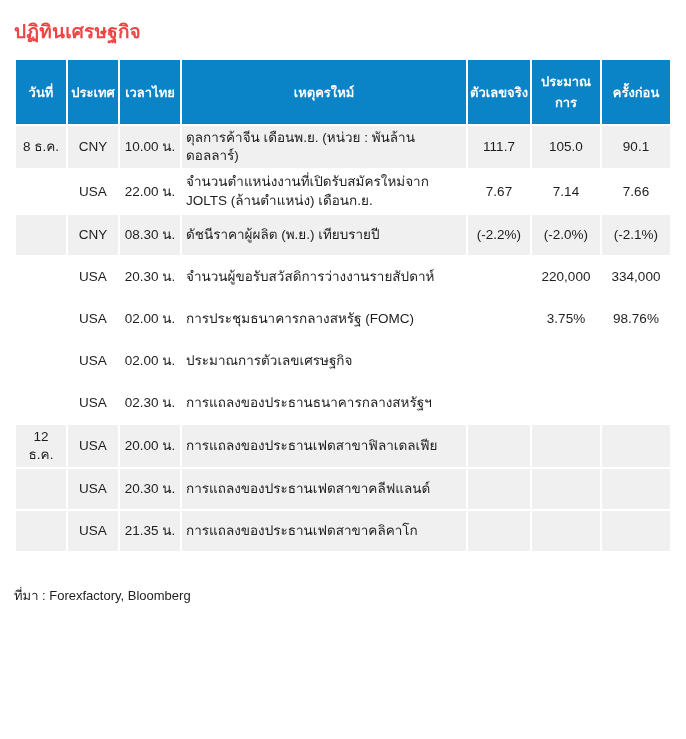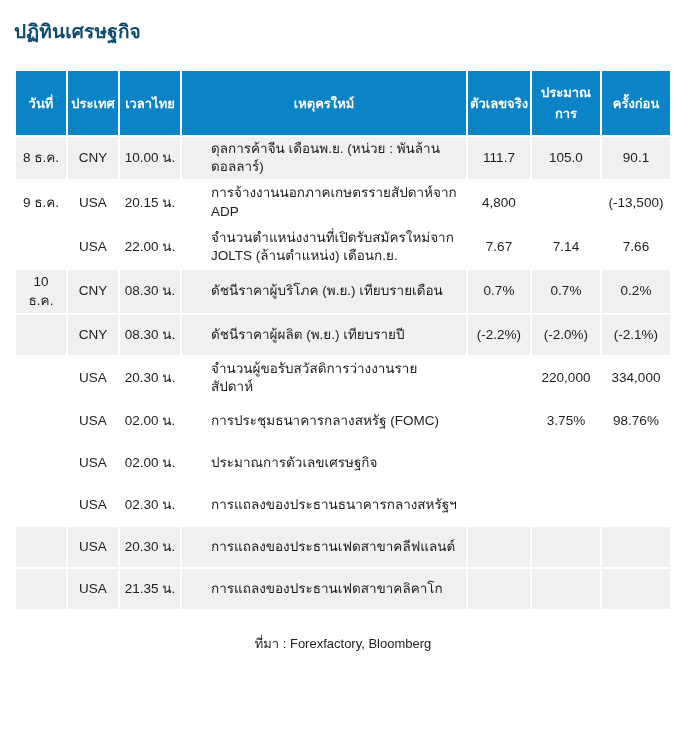--- a/index.html
+++ b/index.html
@@ -19,22 +19,22 @@
   }
   .page {
     width: 686px;
     height: 739px;
     padding: 6px 14px 0 14px;
     overflow: hidden;
   }
   .page-title {
     font-size: 19px;
     font-weight: bold;
-    color: #0c4a6e;
-    margin: 10px 0 23px 0;
+    color: #ef4444;
+    margin: 10px 0 12px 0;
     letter-spacing: 0.2px;
     font-family: Liberation Serif, serif;
   }
   table.calendar {
     border-collapse: separate;
     border-spacing: 2px;
     width: 658px;
     table-layout: fixed;
   }
   col.c-date     { width: 50px; }
@@ -61,28 +61,28 @@
     text-align: center;
     vertical-align: middle;
     padding: 3px 4px;
     line-height: 1.35;
   }
   tbody tr.shaded td {
     background: var(--shaded-bg);
   }
   tbody td.event {
     text-align: left;
-    padding-left: 29px;
+    padding-left: 4px;
     padding-right: 8px;
   }
   .source-note {
     width: 658px;
-    text-align: center;
+    text-align: left;
     font-size: 13px;
-    margin-top: 22px;
+    margin-top: 32px;
     color: var(--text-color);
   }
 </style>
 </head>
 <body>
 
 <div class="page">
   <div class="page-title">ปฏิทินเศรษฐกิจ</div>
 
   <table class="calendar">
@@ -110,45 +110,27 @@
         <tr class="shaded">
           <td>8 ธ.ค.</td>
           <td>CNY</td>
           <td>10.00 น.</td>
           <td class="event">ดุลการค้าจีน เดือนพ.ย. (หน่วย : พันล้านดอลลาร์)</td>
           <td>111.7</td>
           <td>105.0</td>
           <td>90.1</td>
         </tr>
         <tr>
-          <td>9 ธ.ค.</td>
-          <td>USA</td>
-          <td>20.15 น.</td>
-          <td class="event">การจ้างงานนอกภาคเกษตรรายสัปดาห์จาก ADP</td>
-          <td>4,800</td>
-          <td></td>
-          <td>(-13,500)</td>
-        </tr>
-        <tr>
           <td></td>
           <td>USA</td>
           <td>22.00 น.</td>
           <td class="event">จำนวนตำแหน่งงานที่เปิดรับสมัครใหม่จาก JOLTS (ล้านตำแหน่ง) เดือนก.ย.</td>
           <td>7.67</td>
           <td>7.14</td>
           <td>7.66</td>
-        </tr>
-        <tr class="shaded">
-          <td>10 ธ.ค.</td>
-          <td>CNY</td>
-          <td>08.30 น.</td>
-          <td class="event">ดัชนีราคาผู้บริโภค (พ.ย.) เทียบรายเดือน</td>
-          <td>0.7%</td>
-          <td>0.7%</td>
-          <td>0.2%</td>
         </tr>
         <tr class="shaded">
           <td></td>
           <td>CNY</td>
           <td>08.30 น.</td>
           <td class="event">ดัชนีราคาผู้ผลิต (พ.ย.) เทียบรายปี</td>
           <td>(-2.2%)</td>
           <td>(-2.0%)</td>
           <td>(-2.1%)</td>
         </tr>
@@ -182,20 +164,29 @@
         <tr>
           <td></td>
           <td>USA</td>
           <td>02.30 น.</td>
           <td class="event">การแถลงของประธานธนาคารกลางสหรัฐฯ</td>
           <td></td>
           <td></td>
           <td></td>
         </tr>
         <tr class="shaded">
+          <td>12 ธ.ค.</td>
+          <td>USA</td>
+          <td>20.00 น.</td>
+          <td class="event">การแถลงของประธานเฟดสาขาฟิลาเดลเฟีย</td>
+          <td></td>
+          <td></td>
+          <td></td>
+        </tr>
+        <tr class="shaded">
           <td></td>
           <td>USA</td>
           <td>20.30 น.</td>
           <td class="event">การแถลงของประธานเฟดสาขาคลีฟแลนด์</td>
           <td></td>
           <td></td>
           <td></td>
         </tr>
         <tr class="shaded">
           <td></td>

